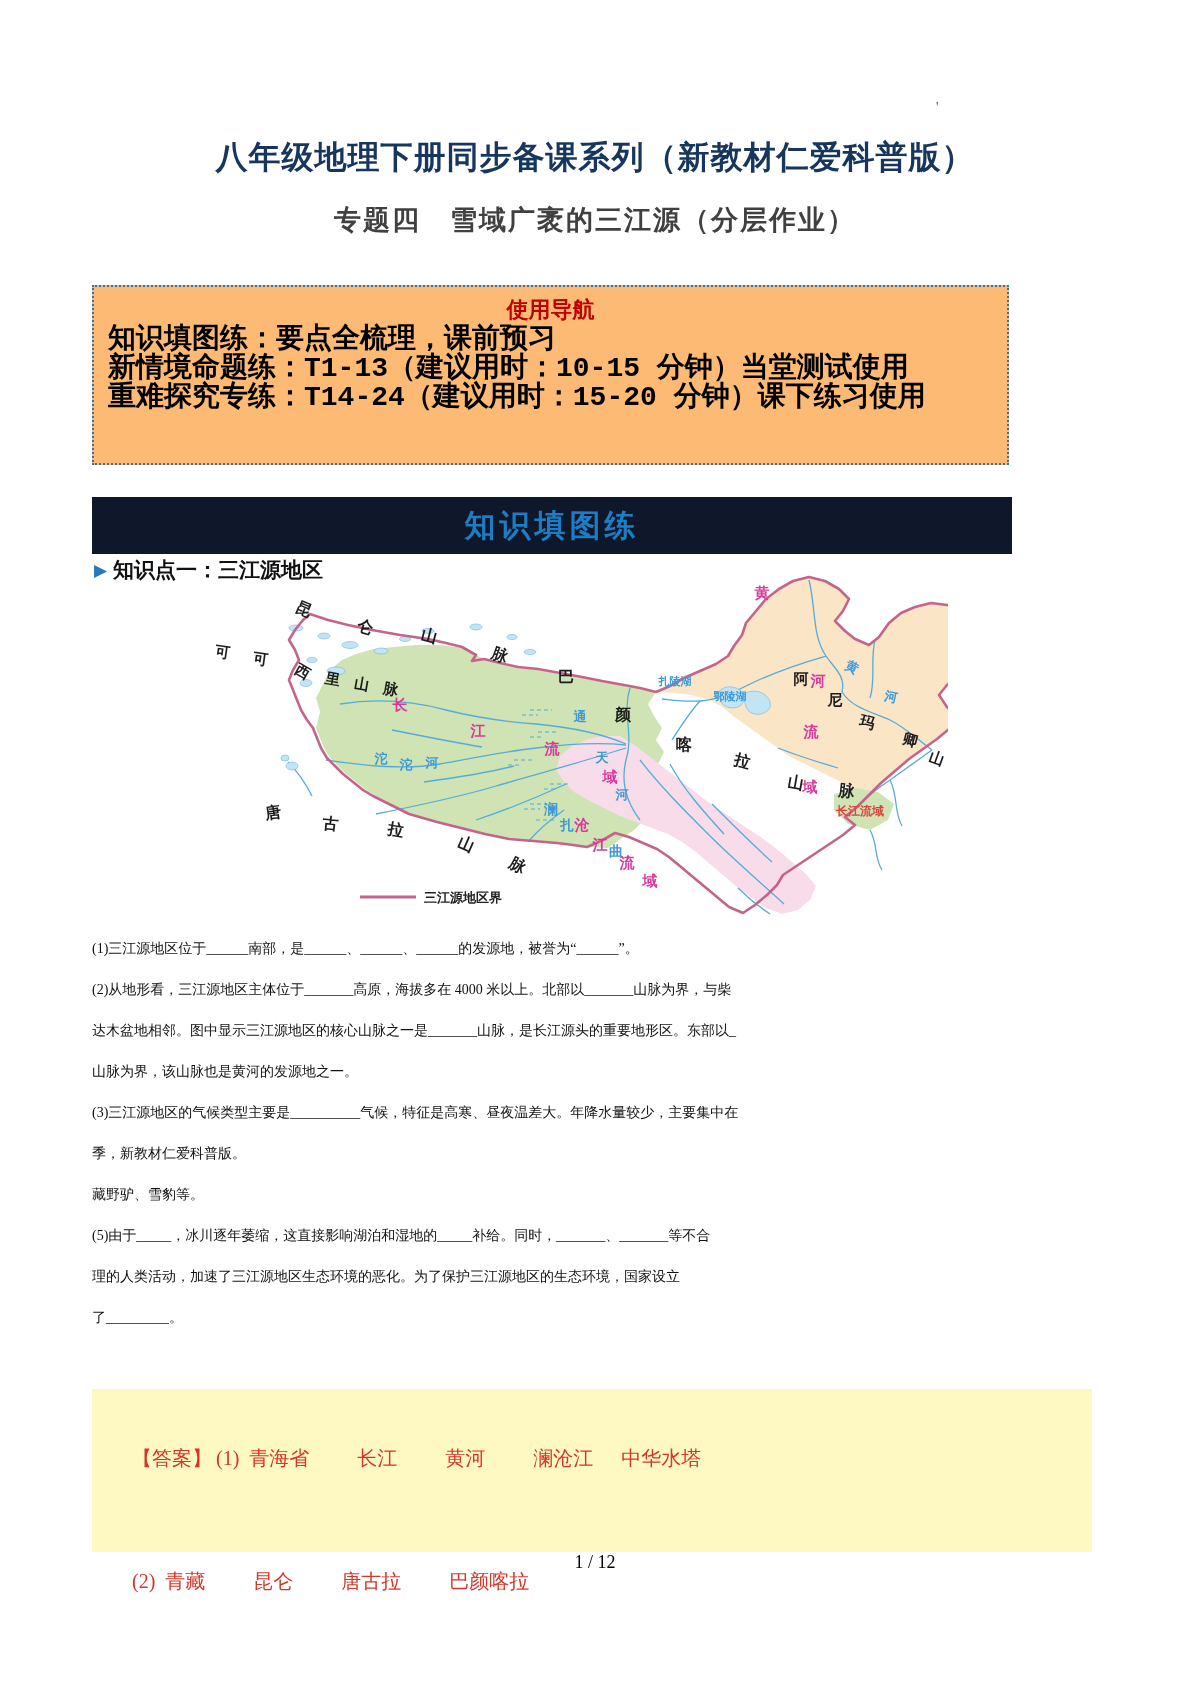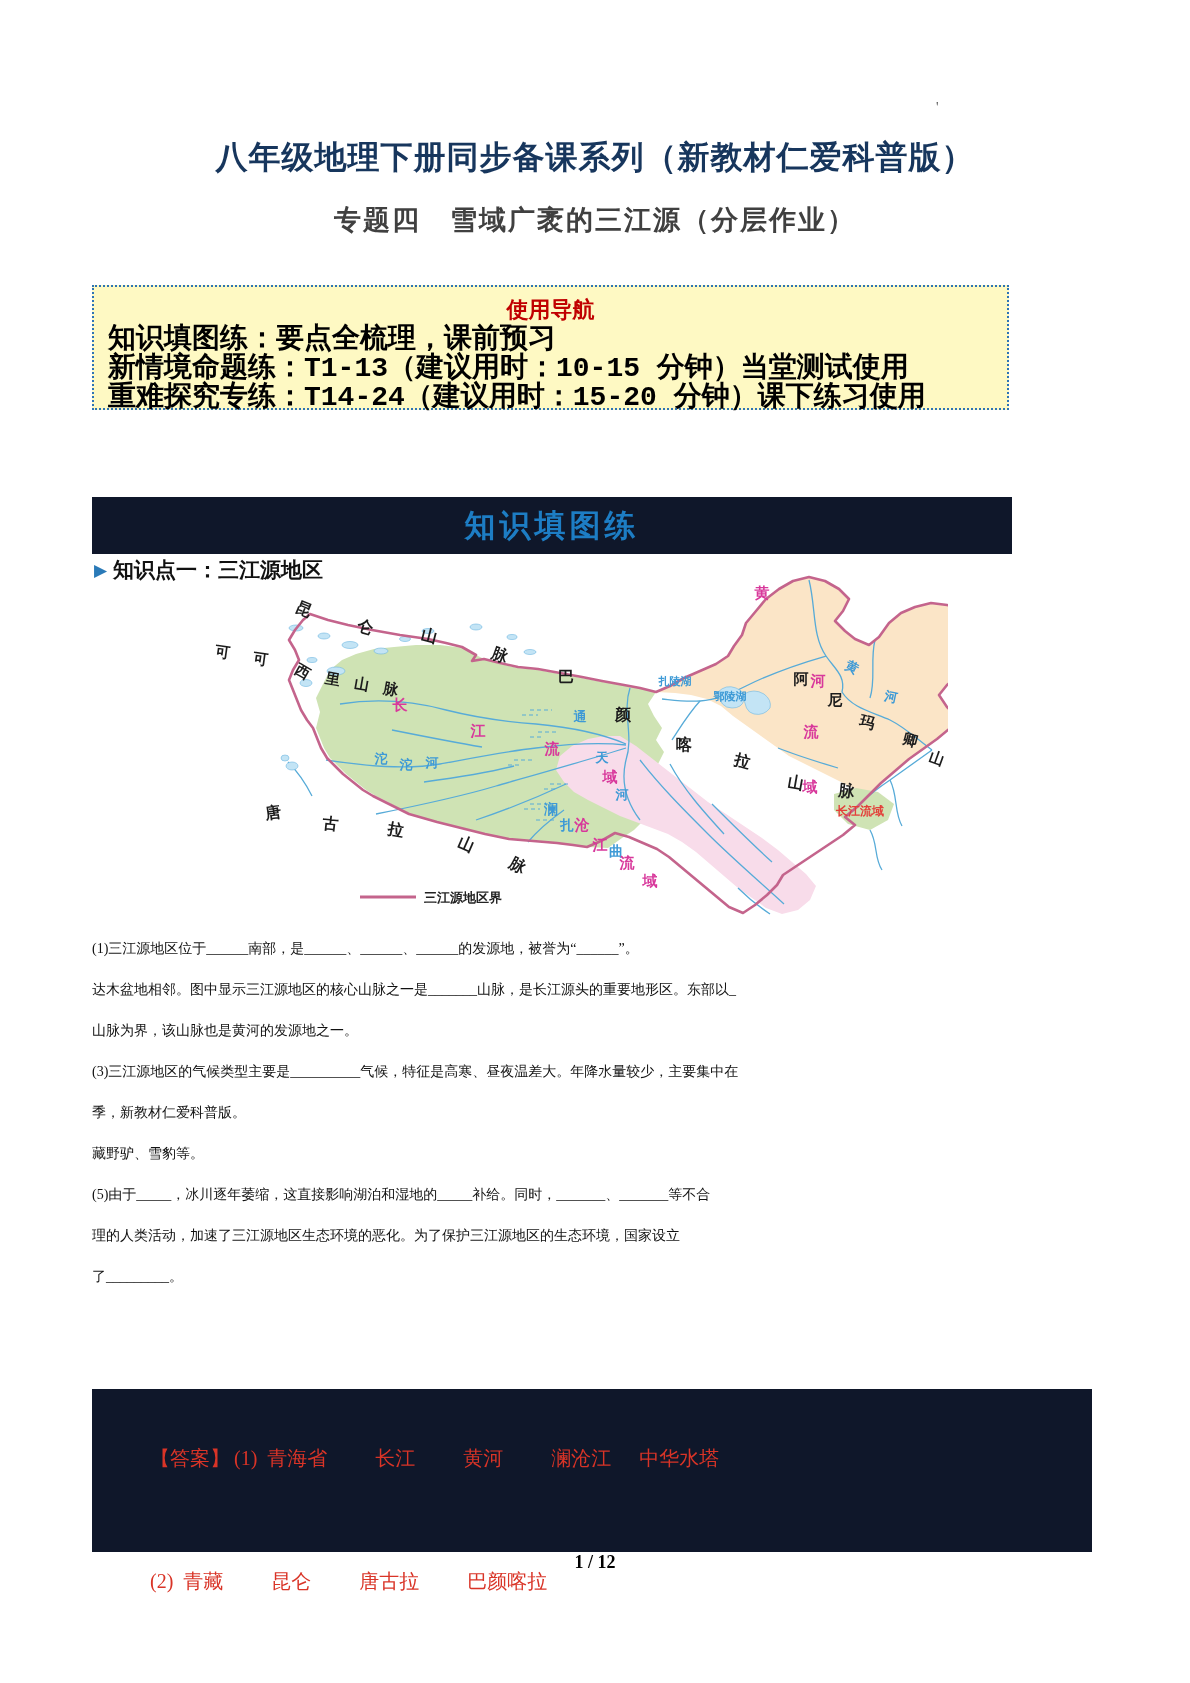--- a/index.html
+++ b/index.html
@@ -5,47 +5,47 @@
   html,body{margin:0;padding:0;background:#888;}
   .page{position:relative;width:1190px;height:1683px;background:#ffffff;margin:0 auto;overflow:hidden;
         font-family:"Liberation Serif","DejaVu Serif",serif;color:#111;}
   .stray{position:absolute;left:936px;top:100px;font-size:14px;color:#555;}
   .doc-title{position:absolute;left:0;top:136px;width:100%;text-align:center;
         font-family:"Liberation Sans","DejaVu Sans",sans-serif;
         font-size:32px;font-weight:bold;color:#17365d;letter-spacing:1px;}
   .doc-subtitle{position:absolute;left:0;top:202px;width:100%;text-align:center;
         font-family:"Liberation Sans","DejaVu Sans",sans-serif;
         font-size:27px;font-weight:bold;color:#404040;letter-spacing:2px;}
-  .nav-box{position:absolute;left:92px;top:285px;width:917px;height:125px;
-        background:#fef9c3;border:2px dotted #2e74b5;box-sizing:border-box;}
+  .nav-box{position:absolute;left:92px;top:285px;width:917px;height:180px;
+        background:#fdba74;border:2px dotted #2e74b5;box-sizing:border-box;}
   .nav-title{margin-top:8px;text-align:center;font-size:22px;font-weight:bold;color:#c00000;
         font-family:"Liberation Sans","DejaVu Sans",sans-serif;}
   .nav-line{margin:1px 0 0 14px;font-size:28px;font-weight:bold;color:#000;
         font-family:Liberation Mono, monospace;line-height:28px;}
   .banner{position:absolute;left:92px;top:497px;width:920px;height:57px;background:#0f172a;
         display:flex;align-items:center;justify-content:center;}
   .banner span{font-family:"Liberation Sans","DejaVu Sans",sans-serif;
         font-size:31px;font-weight:bold;color:#1d7dc4;letter-spacing:4px;}
   .kp-head{position:absolute;left:94px;top:556px;display:flex;align-items:center;gap:6px;}
   .kp-marker{color:#2a7ab8;font-size:17px;line-height:1;
         font-family:"DejaVu Sans",sans-serif;}
   .kp-text{font-size:21px;font-weight:bold;color:#111;
         font-family:"Liberation Sans","DejaVu Sans",sans-serif;}
   .map-wrap{position:absolute;left:178px;top:552px;width:770px;height:368px;}
   .questions{position:absolute;left:92px;top:928px;width:1008px;}
   .q-line{font-size:14px;line-height:41px;white-space:pre;color:#111;}
-  .answers{position:absolute;left:92px;top:1389px;width:1000px;height:163px;background:#0f172a;
-        padding:8px 0 0 28px;box-sizing:border-box;}
+  .answers{position:absolute;left:92px;top:1389px;width:1000px;height:163px;background:#fef9c3;
+        padding:8px 0 0 10px;box-sizing:border-box;}
   .ans-row{font-size:20px;line-height:41px;color:#d93427;white-space:pre;}
   .ans-row span{margin-right:48px;}
   .ans-row span:last-child{margin-right:0;}
   .ans-row .tag{margin-right:4px;}
   .ans-row .num{margin-right:10px;}
   .footer{position:absolute;left:0;top:1552px;width:100%;text-align:center;
-        font-size:18px;font-weight:bold;color:#000;}
+        font-size:18px;font-weight:normal;color:#000;}
   
   svg text{font-family:"Liberation Sans","DejaVu Sans",sans-serif;}
   .mt{font-size:16px;font-weight:600;fill:#1c1c1c;}
   .mt2{font-size:15px;font-weight:600;fill:#1c1c1c;}
   .mg{font-size:15px;font-weight:bold;fill:#d8389b;}
   .bl{font-size:13px;font-weight:bold;fill:#3e9ad6;}
   .bl2{font-size:14px;font-weight:bold;fill:#3e9ad6;}
   .lk{font-size:11px;font-weight:bold;fill:#3e9ad6;}
   .rd{font-size:12px;font-weight:bold;fill:#e3403a;}
   .lg{font-size:13px;fill:#222;font-weight:600;}
@@ -243,20 +243,21 @@
 
     <g>
       <line x1="182" y1="345" x2="238" y2="345" stroke="#c4648c" stroke-width="3"></line>
       <text class="lg" x="246" y="350">三江源地区界</text>
     </g>
   </svg>
   </div>
 
   <div class="questions">
     <div class="q-line">(1)三江源地区位于______南部，是______、______、______的发源地，被誉为“______”。</div>
+    <div class="q-line">(2)从地形看，三江源地区主体位于_______高原，海拔多在 4000 米以上。北部以_______山脉为界，与柴</div>
     <div class="q-line">达木盆地相邻。图中显示三江源地区的核心山脉之一是_______山脉，是长江源头的重要地形区。东部以_</div>
     <div class="q-line">山脉为界，该山脉也是黄河的发源地之一。</div>
     <div class="q-line">(3)三江源地区的气候类型主要是__________气候，特征是高寒、昼夜温差大。年降水量较少，主要集中在</div>
     <div class="q-line">季，新教材仁爱科普版。</div>
     <div class="q-line">藏野驴、雪豹等。</div>
     <div class="q-line">(5)由于_____，冰川逐年萎缩，这直接影响湖泊和湿地的_____补给。同时，_______、_______等不合</div>
     <div class="q-line">理的人类活动，加速了三江源地区生态环境的恶化。为了保护三江源地区的生态环境，国家设立</div>
     <div class="q-line">了_________。</div>
   </div>
 

